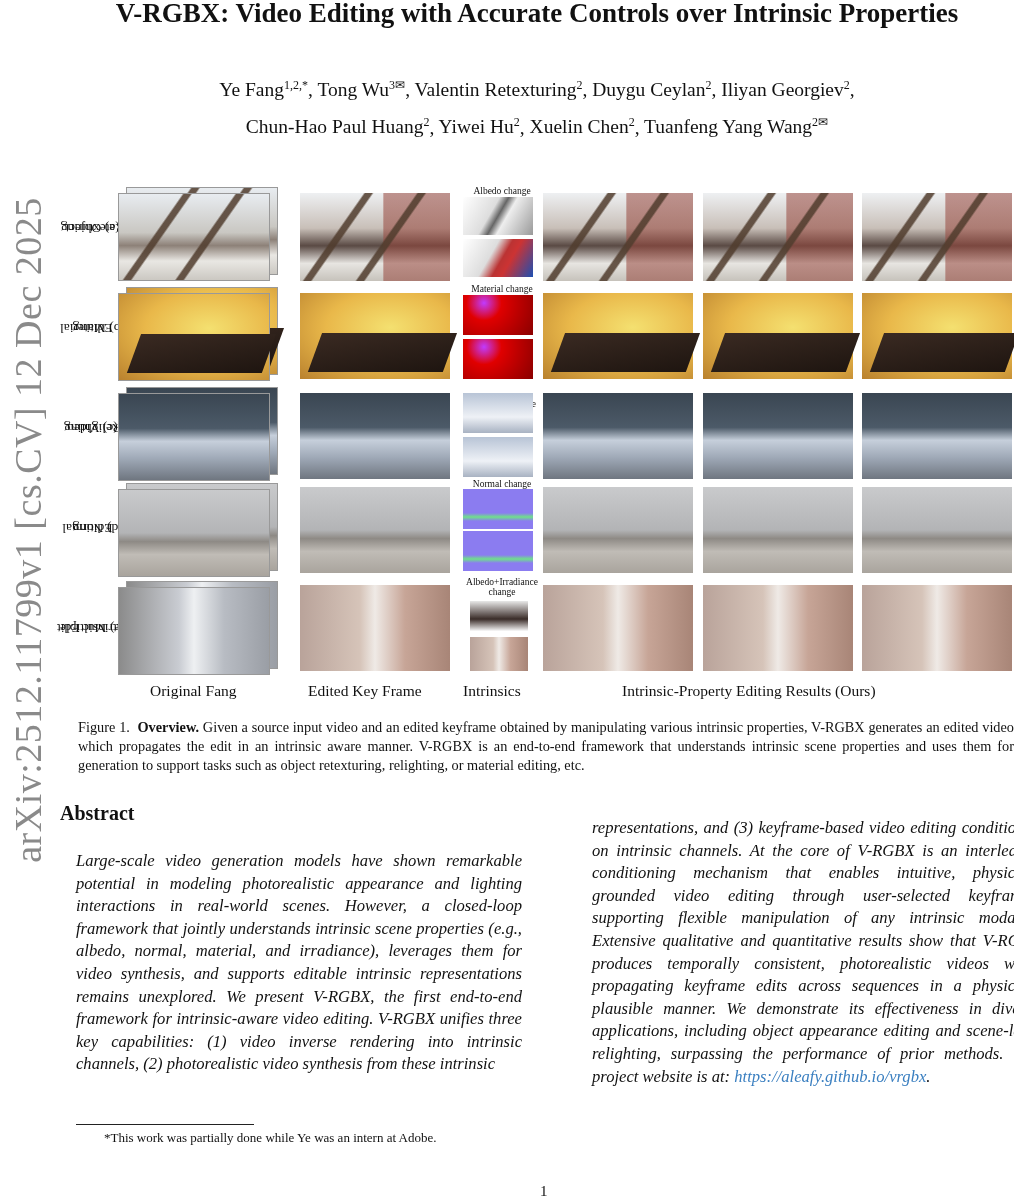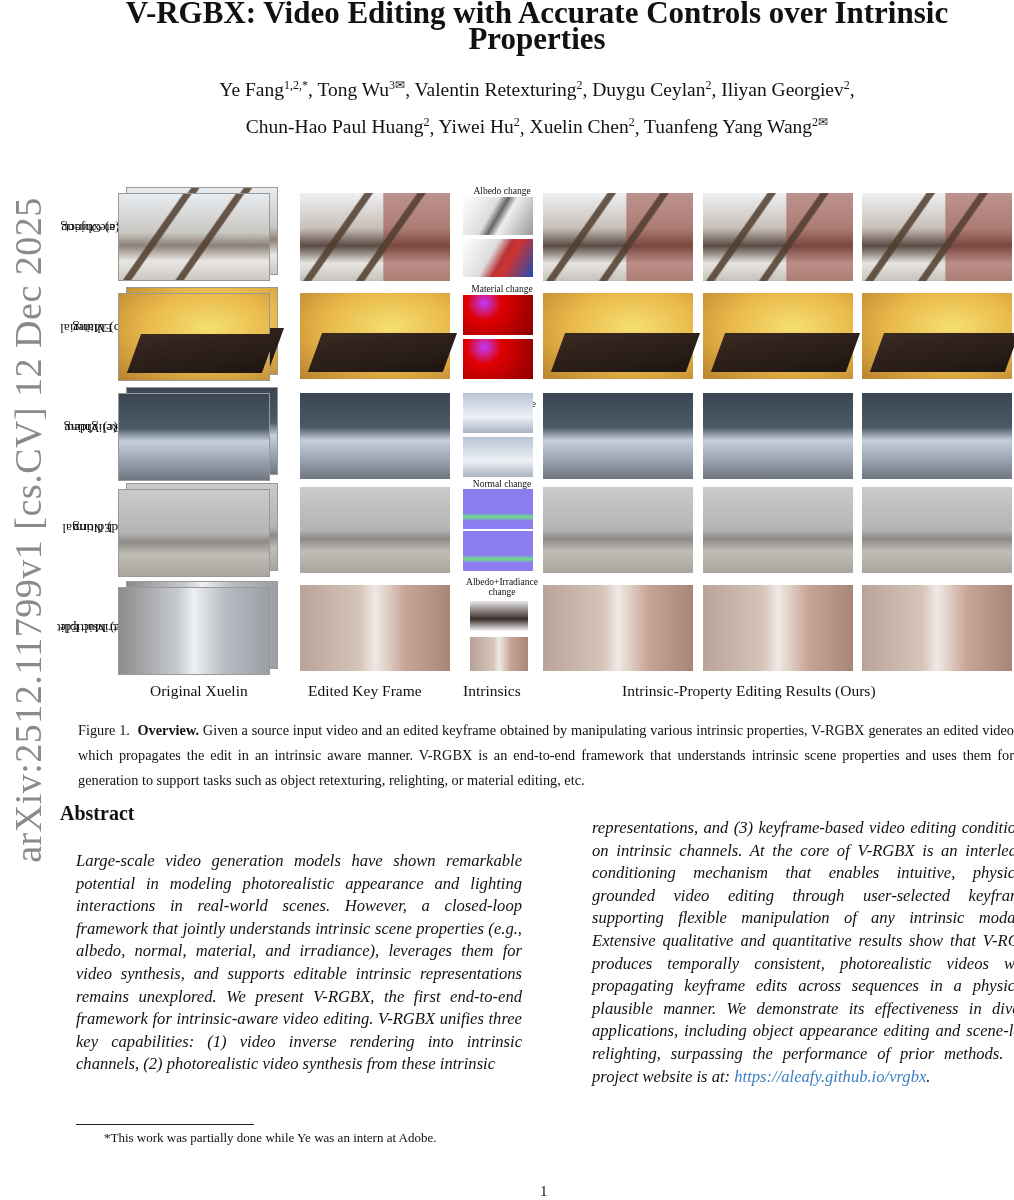--- a/index.html
+++ b/index.html
@@ -3,33 +3,33 @@
 <meta charset="utf-8">
 <style>
   html, body { margin:0; padding:0; background:#ffffff; }
   body { width:1014px; height:1200px; position:relative; overflow:hidden;
          font-family:"Liberation Serif","DejaVu Serif",serif; color:#111; }
   .arxiv { position:absolute; left:8px; top:180px; width:40px; height:700px; }
   .arxiv span { position:absolute; left:50%; top:50%; white-space:nowrap;
     transform:translate(-50%,-50%) rotate(-90deg); font-size:38px; color:#8a8a8a;
     letter-spacing:0.5px; }
   .title { position:absolute; top:0; left:60px; width:954px; text-align:center;
-    font-weight:bold; font-size:31px; line-height:26px; }
+    font-weight:bold; font-size:27px; line-height:26px; }
   .authors { position:absolute; top:68px; left:60px; width:954px; text-align:center;
     font-size:19.5px; line-height:32px; }
   .authors sup { font-size:12px; }
   .fig { position:absolute; top:185px; left:70px; width:944px; height:520px; }
   .rowlabel { position:absolute; left:0; width:44px; height:86px; }
   .rowlabel span { position:absolute; left:50%; top:50%; transform:translate(-50%,-50%) rotate(-90deg);
     white-space:nowrap; text-align:center; font-size:13.5px; line-height:15px; }
   .frame { position:absolute; border:1px solid #999; }
   .stack { position:absolute; background:#cfcfcf; border:1px solid #999; }
   .ilabel { position:absolute; font-size:9.5px; text-align:center; width:80px; line-height:10px; }
   .collabel { position:absolute; top:497px; font-size:15.5px; white-space:nowrap; }
-  .caption { position:absolute; top:718px; left:78px; width:936px; font-size:14.3px; line-height:25px;
+  .caption { position:absolute; top:718px; left:78px; width:936px; font-size:14.3px; line-height:19px;
     text-align:justify; }
   .caption b { font-weight:bold; }
   .abs-h { position:absolute; top:802px; left:60px; width:480px; text-align:left;
     font-weight:bold; font-size:20px; }
   .col { position:absolute; font-style:italic; font-size:16.6px; line-height:22.6px; text-align:justify; }
   .col1 { top:850px; left:76px; width:446px; }
   .col2 { top:817px; left:566px; width:448px;margin-left:26px; }
   .link { color:#3a7fc0; }
   .fnrule { position:absolute; left:76px; top:1124px; width:178px; border-top:1px solid #222; }
   .footnote { position:absolute; left:104px; top:1130px; font-size:13px; }
@@ -150,21 +150,21 @@
   <div class="stack living-gray" style="left:56px;top:396px;width:150px;height:86px;"></div>
   <div class="frame living-gray" style="left:48px;top:402px;width:150px;height:86px;"></div>
   <div class="frame living" style="left:230px;top:400px;width:150px;height:86px;border:none"></div>
   <div class="ilabel" style="left:392px;top:392px;">Albedo+Irradiance change</div>
   <div class="frame ai-i" style="left:400px;top:416px;width:58px;height:30px;border:none"></div>
   <div class="frame living" style="left:400px;top:452px;width:58px;height:34px;border:none"></div>
   <div class="frame living" style="left:473px;top:400px;width:150px;height:86px;border:none"></div>
   <div class="frame living" style="left:633px;top:400px;width:150px;height:86px;border:none"></div>
   <div class="frame living" style="left:792px;top:400px;width:150px;height:86px;border:none"></div>
 
-  <div class="collabel" style="left:80px">Original Xuelin</div>
+  <div class="collabel" style="left:80px">Original Fang</div>
   <div class="collabel" style="left:238px">Edited Key Frame</div>
   <div class="collabel" style="left:393px">Intrinsics</div>
   <div class="collabel" style="left:552px">Intrinsic-Property Editing Results (Ours)</div>
 </div>
 
 <div class="caption">
   <span>Figure 1.</span>&nbsp;
   <b>Overview.</b>
   <span>Given a source input video and an edited keyframe obtained by manipulating various intrinsic properties, V-RGBX generates an edited video which propagates the edit in an intrinsic aware manner. V-RGBX is an end-to-end framework that understands intrinsic scene properties and uses them for generation to support tasks such as object retexturing, relighting, or material editing, etc.</span>
 </div>

